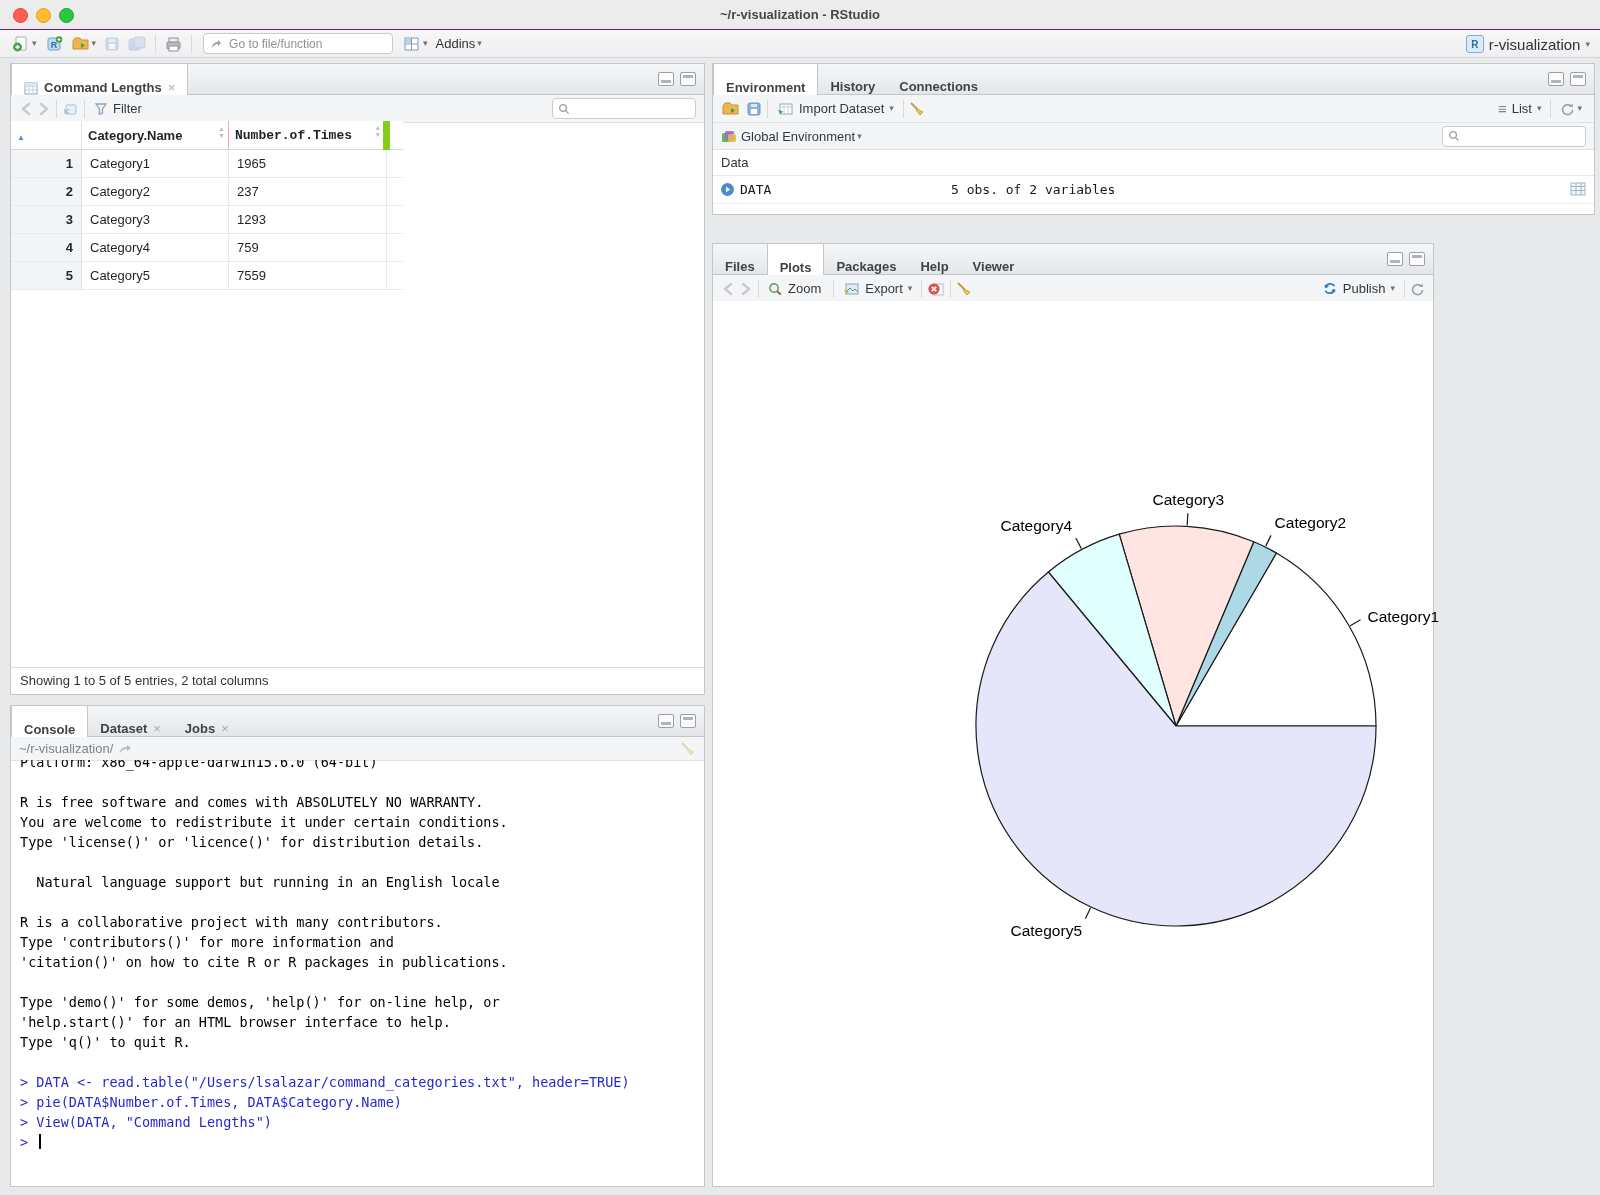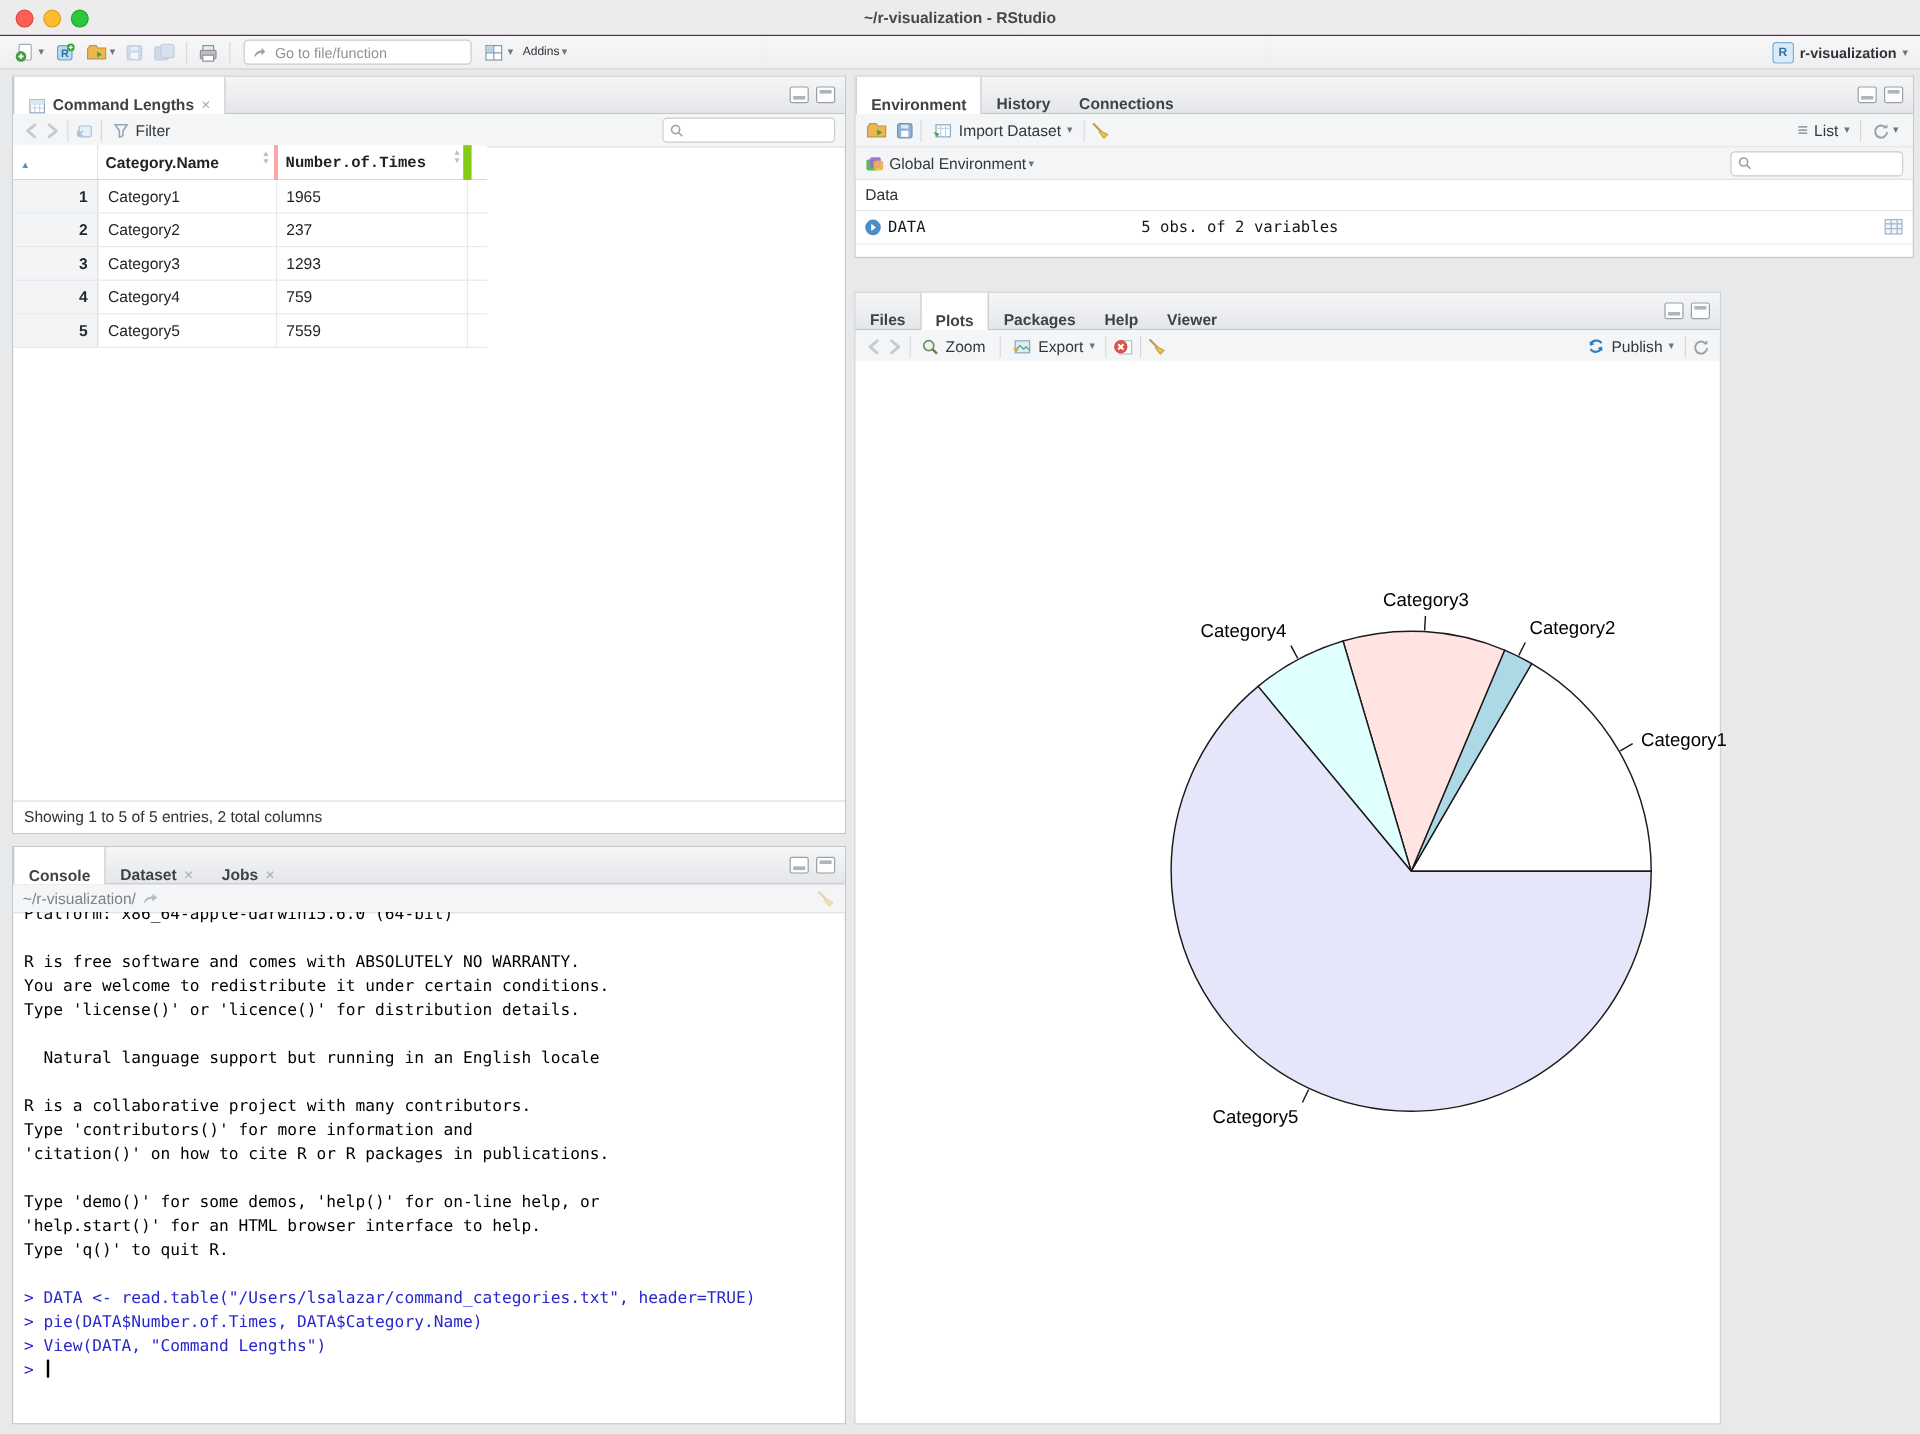--- a/index.html
+++ b/index.html
@@ -26,21 +26,21 @@
   .caret{font-size:9px;color:#6F7478;line-height:1;}
   .disabled{opacity:0.38;}
   #goto-box{display:flex;align-items:center;gap:5px;width:176px;height:19px;background:#fff;
             border:1px solid #C8CACD;border-radius:4px;padding:0 6px;margin:0 6px;}
   #goto-input{border:none;outline:none;flex:1;font-size:12px;color:#333;background:transparent;
               font-family:"Liberation Sans",sans-serif;}
   #goto-input::placeholder{color:#8E9297;}
   #project-chip{position:absolute;right:10px;top:0;height:28px;display:flex;align-items:center;gap:5px;}
   #project-chip .rcube{width:16px;height:16px;border-radius:3px;background:#D9EBF8;border:1px solid #7FAFD4;
         color:#2F6EA5;font-size:10px;font-weight:700;display:flex;align-items:center;justify-content:center;}
-  #project-chip .plabel{font-size:12px;color:#2E3235;font-weight:bold;}
+  #project-chip .plabel{font-size:15px;color:#2E3235;}
 
   
   .pane{position:absolute;background:#fff;border:1px solid #C4C7CA;box-sizing:border-box;}
   .tabbar{height:30px;border-bottom:1px solid #C3C6C9;display:flex;align-items:stretch;
           background:linear-gradient(#F5F6F7,#E4E6E9);padding-left:0;position:relative;}
   .tab{display:flex;align-items:flex-end;gap:6px;padding:0 12px;font-weight:700;font-size:13px;
        color:#3E4347;white-space:nowrap;}
   .tab.active{background:#fff;border:1px solid #C3C6C9;border-top:none;border-bottom:none;
               margin-bottom:-1px;z-index:2;}
   .tab .tclose{font-size:13px;color:#A7ABAF;font-weight:400;}
@@ -55,21 +55,21 @@
   .searchbox{display:flex;align-items:center;gap:4px;height:19px;background:#fff;border:1px solid #C9CCD0;
              border-radius:4px;padding:0 5px;}
   .searchbox input{border:none;outline:none;width:112px;font-size:12px;background:transparent;}
 
   
   #pane-data{left:10px;top:63px;width:695px;height:632px;}
   #data-table{position:absolute;left:0;top:57px;right:0;border-collapse:collapse;font-size:13px;color:#1E2226;}
   #data-table th{font-weight:700;text-align:left;border-bottom:1px solid #D4D7DA;height:28px;
                  padding:0 6px;background:#fff;position:relative;}
   #data-table th.hnum{width:58px;border-right:1px solid #DCDEE1;}
-  #data-table th.hcol1{width:134px;border-right:4px solid #fca5a5;}
+  #data-table th.hcol1{width:134px;border-right:1px solid #fca5a5;}
   #data-table th.hcol2{width:142px;border-right:7px solid #84cc16;font-family:Liberation Mono, monospace;}
   #data-table td{height:27px;padding:0 8px;border-bottom:1px solid #E7E9EB;}
   #data-table td.cnum{background:#F3F4F6;text-align:right;font-weight:700;border-right:1px solid #DCDEE1;color:#24282C;}
   #data-table td.cval{border-right:1px solid #E7E9EB;}
   .sortpair{position:absolute;right:3px;top:4px;display:flex;flex-direction:column;line-height:7px;}
   .sortpair span{font-size:7px;color:#B9BDC1;}
   .sortasc{font-size:8px;color:#4A90D9;}
   #data-status{position:absolute;left:0;right:0;bottom:0;height:26px;line-height:26px;border-top:1px solid #DADCDE;
                font-size:13px;color:#2F3438;padding-left:9px;background:#fff;}
 
@@ -166,21 +166,21 @@
     </span>
     <span class="tbtn">
       <svg width="18" height="16">
           <rect x="2" y="2" width="13" height="12" fill="#fff" stroke="#7F9BB5"></rect>
           <path d="M8.5 2v12M2 8h13" stroke="#7F9BB5"></path>
           <rect x="2.7" y="2.7" width="5.3" height="4.7" fill="#B8D2E8"></rect>
         </svg>
       <span class="caret">▾</span>
     </span>
     <span class="tbtn">
-      <span class="lbl" style="font-size:10px;color:#2E3235;">Addins</span>
+      <span class="lbl" style="font-size:13px;color:#2E3235;">Addins</span>
       <span class="caret">▾</span>
     </span>
     <span id="project-chip">
       <span class="rcube">R</span>
       <span class="plabel">r-visualization</span>
       <span class="caret">▾</span>
     </span>
   </div>
 
   <div class="pane" id="pane-data">

